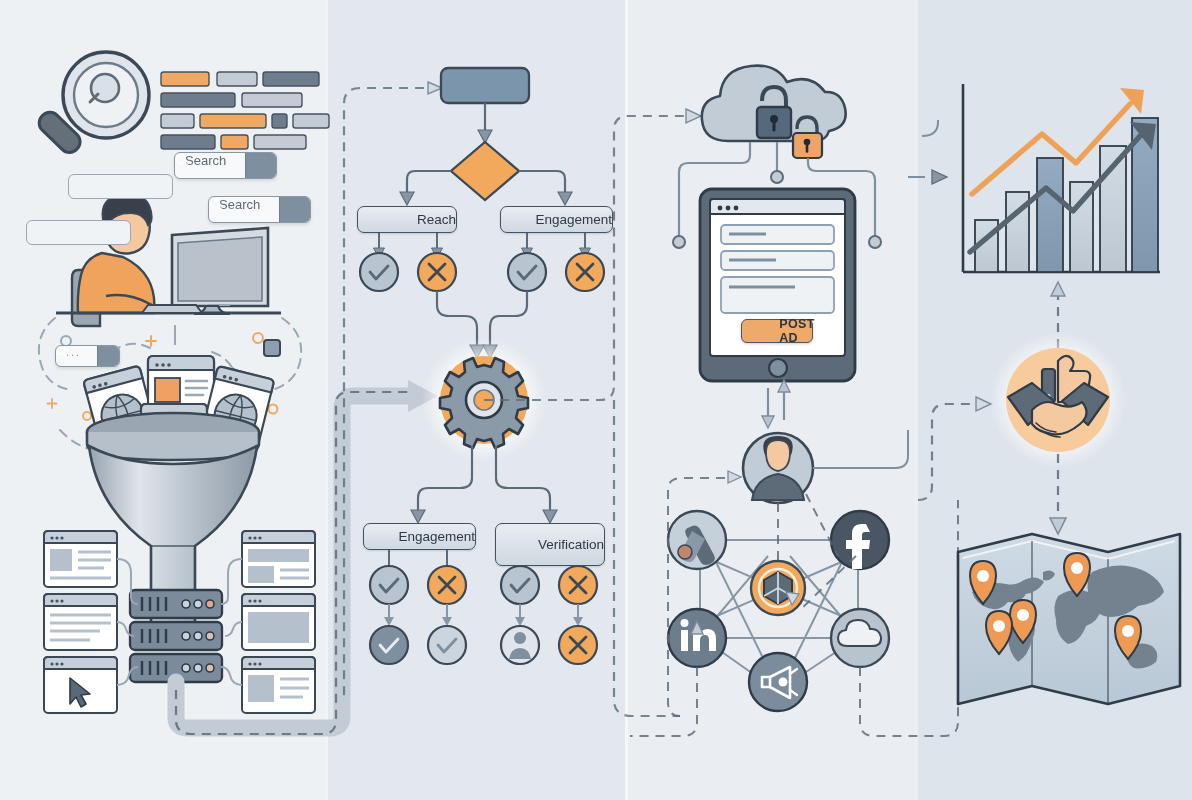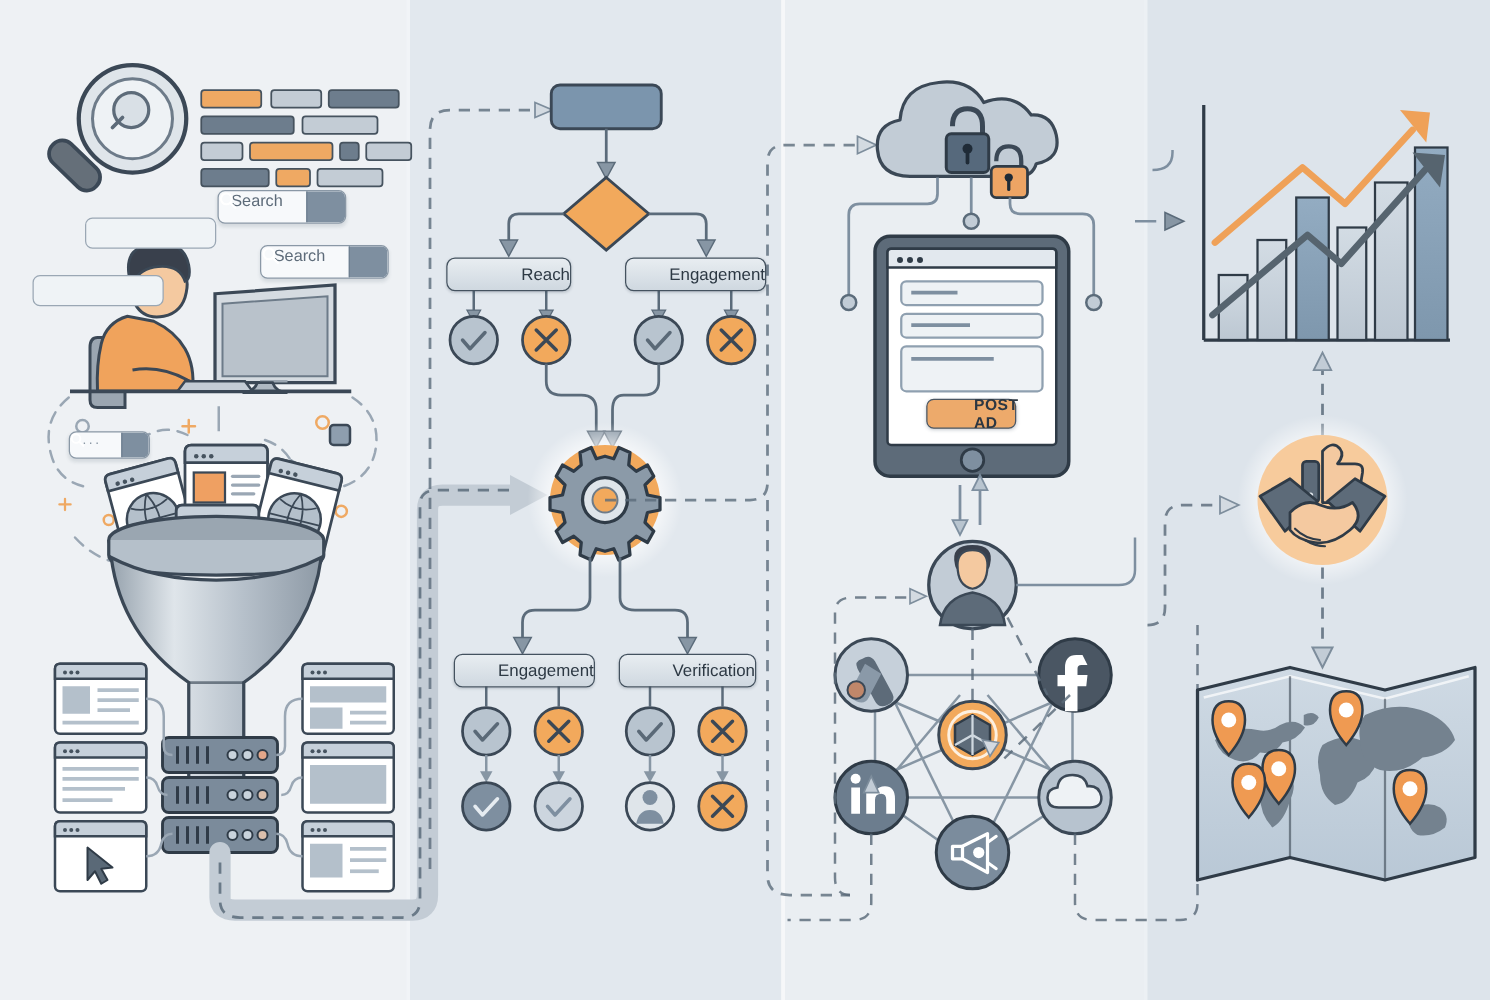--- a/index.html
+++ b/index.html
@@ -730,21 +730,21 @@
 
   <div class="pill" style="left:357px; top:206px; width:100px; height:27px;">
     <span>Reach</span>
   </div>
   <div class="pill" style="left:500px; top:206px; width:113px; height:27px;">
     <span>Engagement</span>
   </div>
   <div class="pill" style="left:363px; top:523px; width:113px; height:27px;">
     <span>Engagement</span>
   </div>
-  <div class="pill" style="left:495px; top:523px; width:110px; height:27px;">
+  <div class="pill" style="left:495px; top:523px; width:110px; height:43px;">
     <span>Verification</span>
   </div>
 
   <div class="postad" style="left:741px; top:319px; width:72px; height:24px;">
     <span>POST AD</span>
   </div>
 
 </div>
 
 </body></html>

